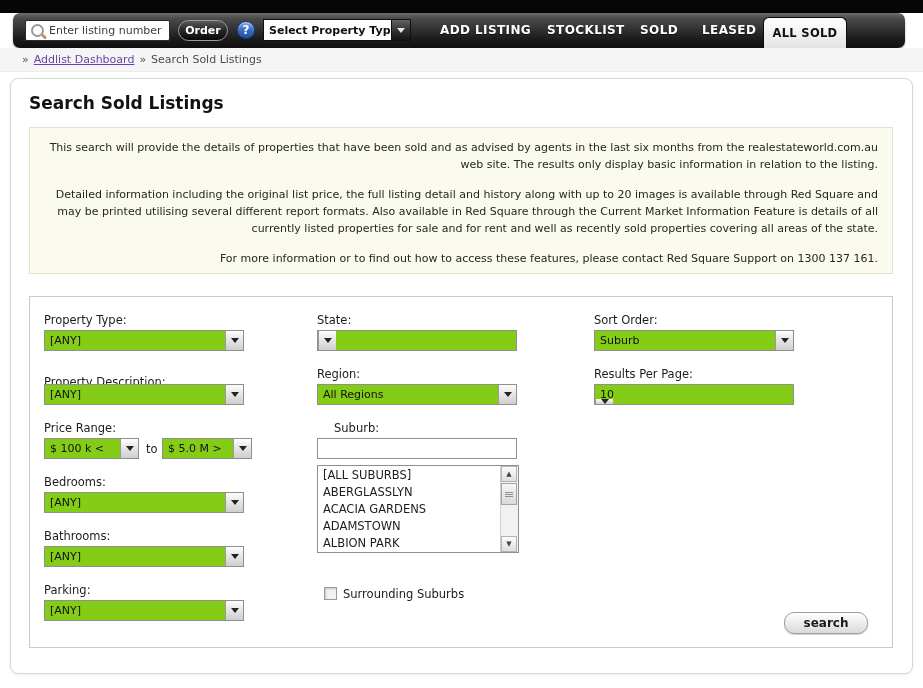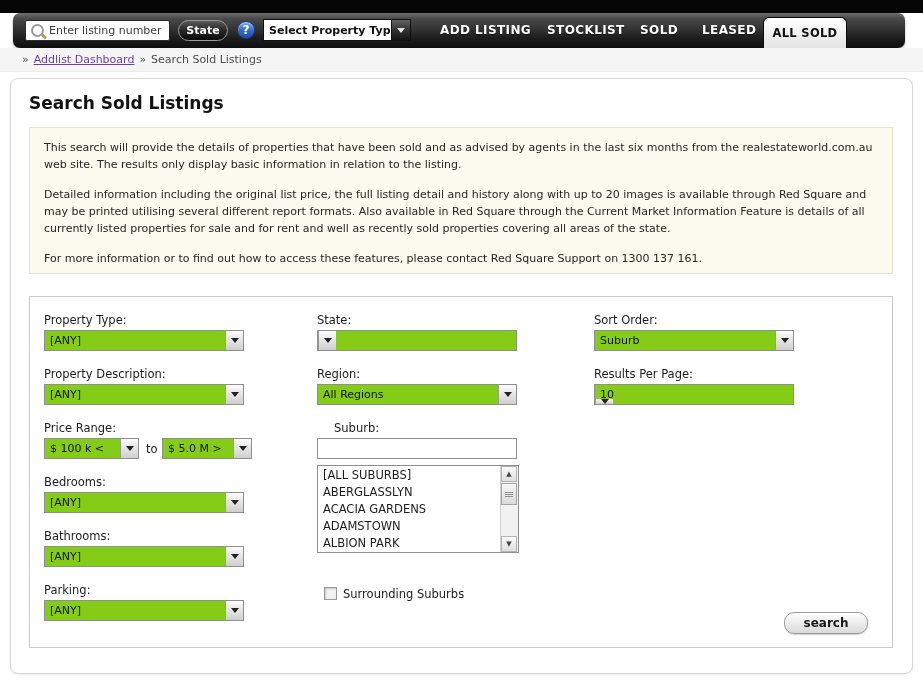--- a/index.html
+++ b/index.html
@@ -45,21 +45,21 @@
   .crumbbar{position:absolute;left:0;top:48px;width:923px;height:24px;background:#f5f5f5;
           border-bottom:1px solid #ececec;font-size:11px;color:#4c4c4c;
           display:flex;align-items:center;padding-left:22px;box-sizing:border-box;gap:5px;}
   .crumb-link{color:#6b3fa6;text-decoration:underline;cursor:pointer;}
 
   
   .panel{position:absolute;left:10px;top:78px;width:901px;height:594px;background:#fff;
           border:1px solid #d7d7d7;border-radius:8px;box-shadow:0 1px 3px rgba(0,0,0,.07);}
   .title{position:absolute;left:18px;top:14px;font-size:17px;font-weight:bold;color:#121212;}
   .infobox{position:absolute;left:18px;top:48px;width:864px;height:147px;box-sizing:border-box;
-          background:#fafaee;border:1px solid #e2e2cd;padding:11px 14px;overflow:hidden;}
+          background:#fafaee;border:1px solid #e2e2cd;padding:11px 14px;overflow:hidden;text-align:right;}
   .infobox p{margin:0 0 13px 0;font-size:11px;line-height:1.55;color:#262626;}
   .infobox p:last-child{margin-bottom:0;}
 
   
   .formbox{position:absolute;left:18px;top:217px;width:864px;height:352px;box-sizing:border-box;
           background:#fff;border:1px solid #c9c9c9;}
   .label{position:absolute;font-size:11.5px;color:#1c1c1c;white-space:nowrap;}
   .sel{position:absolute;height:21px;background:#84cc16;border:1px solid #8f8f8f;
           display:flex;box-sizing:border-box;}
   .sel-value{flex:1;font-size:11px;color:#111;padding:3px 0 0 5px;white-space:nowrap;overflow:hidden;}
@@ -93,21 +93,21 @@
 
 <div class="screen">
 
   <div class="top-strip"></div>
 
   <div class="navbar">
     <div class="nav-search">
       <span class="mag"></span>
       <span class="nav-search-text">Enter listing number</span>
     </div>
-    <div class="find-btn">State</div>
+    <div class="find-btn">Order</div>
     <div class="help">?</div>
     <div class="nav-ptype">
       <span class="nav-ptype-value">Select Property Type</span>
       <span class="nav-ptype-btn">
         <span class="tri-light"></span>
       </span>
     </div>
     <div class="nav-link" style="left:427px;">ADD LISTING</div>
     <div class="nav-link" style="left:534px;">STOCKLIST</div>
     <div class="nav-link" style="left:627px;">SOLD</div>
@@ -134,21 +134,21 @@
     <div class="formbox">
 
       <div class="label" style="left:14px;top:16px;">Property Type:</div>
       <div class="sel" style="left:14px;top:33px;width:200px;">
         <span class="sel-value">[ANY]</span>
         <span class="sel-btn">
             <span class="tri-dark"></span>
           </span>
       </div>
 
-      <div class="label" style="left:14px;top:70px;">Property Description:</div>
+      <div class="label" style="left:14px;top:78px;">Property Description:</div>
       <div class="sel" style="left:14px;top:87px;width:200px;">
         <span class="sel-value">[ANY]</span>
         <span class="sel-btn">
             <span class="tri-dark"></span>
           </span>
       </div>
 
       <div class="label" style="left:14px;top:124px;">Price Range:</div>
       <div class="sel" style="left:14px;top:141px;width:95px;">
         <span class="sel-value">$ 100 k &lt;</span>

